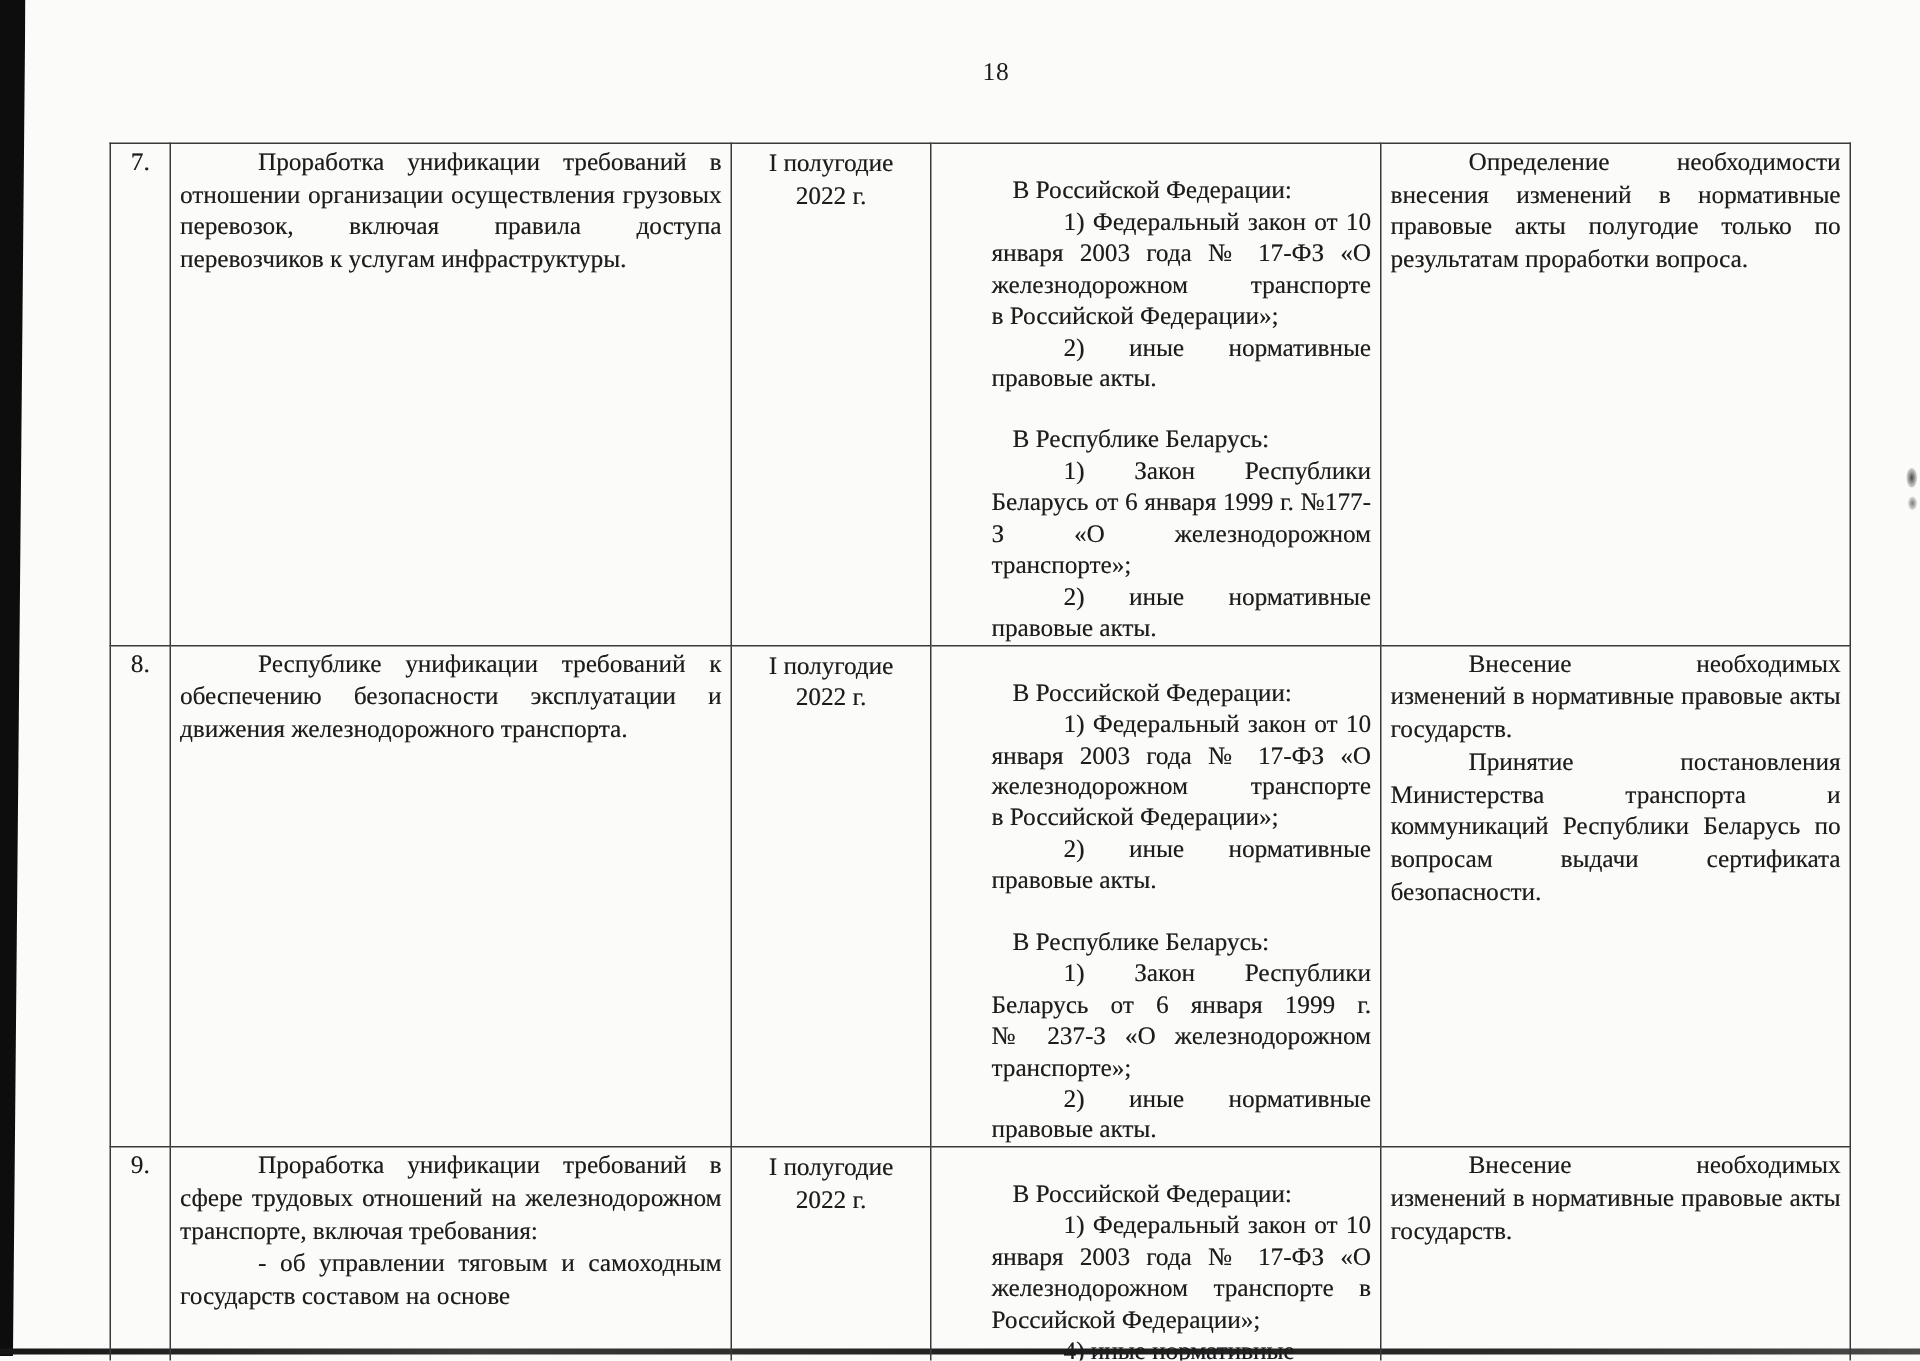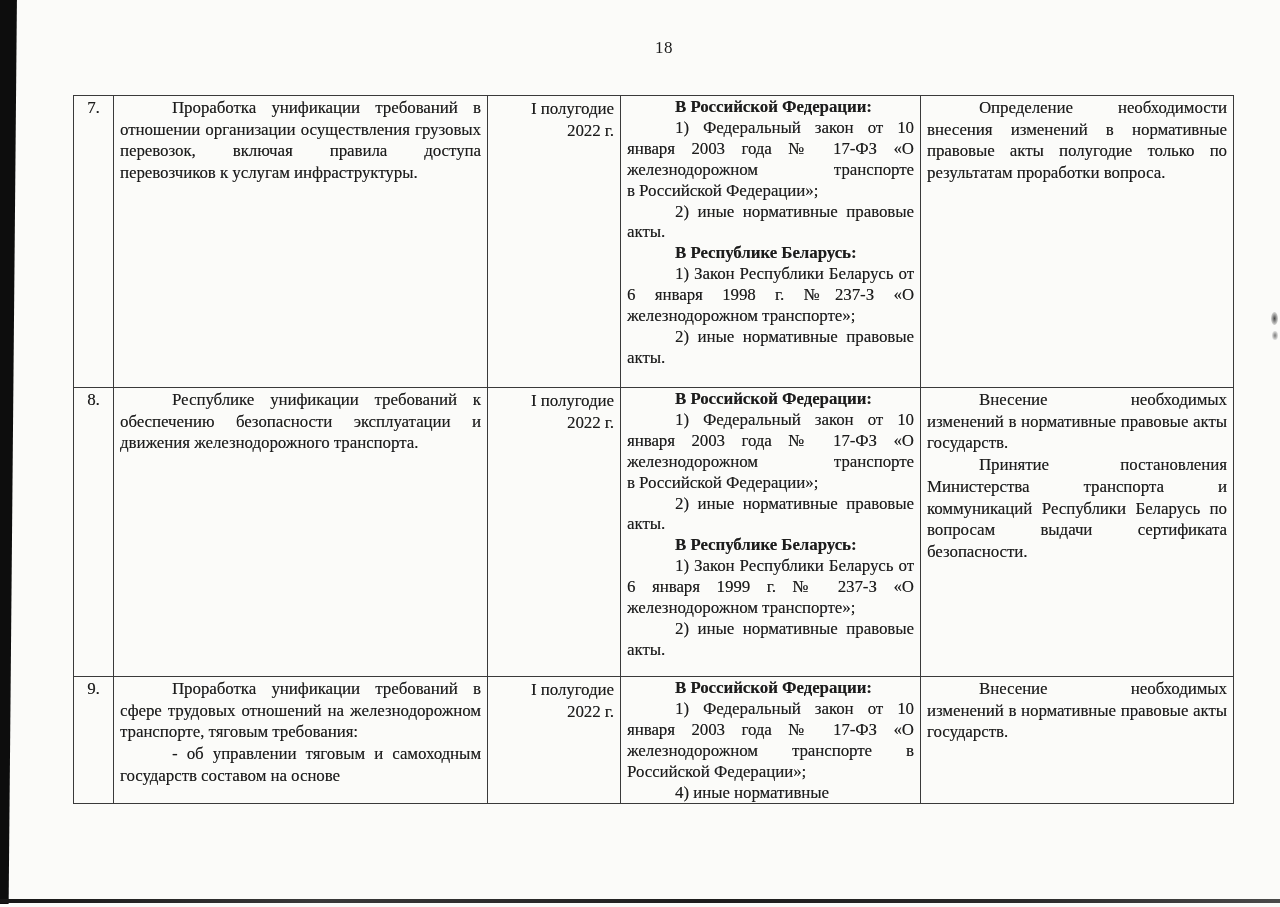--- a/index.html
+++ b/index.html
@@ -71,33 +71,35 @@
     padding: 1px 2px 0 2px;
   }
   .doc-table p {
     margin: 0;
   }
   td.task p {
     text-align: justify;
     text-indent: 52px;
   }
   td.term {
-    text-align: right;
+    text-align: center;
     padding-top: 2px;
   }
   td.legal {
     line-height: 20.9px;
   }
   td.legal p.lpara {
     text-align: justify;
     text-indent: 48px;
+    margin-left: 34px;
   }
   td.legal p.lhead {
-    font-weight: bold;
+    font-weight: normal;
     text-indent: 48px;
+    margin-top: 20px;
   }
   td.result p {
     text-align: justify;
     text-indent: 52px;
   }
 </style>
 </head>
 <body>
 
 <div class="scan-left-bar"></div>
@@ -125,21 +127,21 @@
         </td>
         <td class="term">
           <div>I полугодие</div>
           <div>2022 г.</div>
         </td>
         <td class="legal">
           <p class="lhead">В Российской Федерации:</p>
           <p class="lpara">1) Федеральный закон от 10 января 2003&nbsp;года №&nbsp;17-ФЗ «О железнодорожном транспорте в&nbsp;Российской Федерации»;</p>
           <p class="lpara">2) иные нормативные правовые акты.</p>
           <p class="lhead">В Республике Беларусь:</p>
-          <p class="lpara">1) Закон Республики Беларусь от 6 января 1998 г. №237-З «О железнодорожном транспорте»;</p>
+          <p class="lpara">1) Закон Республики Беларусь от 6 января 1999 г. №177-З «О железнодорожном транспорте»;</p>
           <p class="lpara">2) иные нормативные правовые акты.</p>
         </td>
         <td class="result">
           <p>Определение необходимости внесения изменений в нормативные правовые акты полугодие только по результатам проработки вопроса.</p>
         </td>
       </tr>
       <tr style="height: 289px;">
         <td class="num">
           <div>8.</div>
         </td>
@@ -161,21 +163,21 @@
         <td class="result">
           <p>Внесение необходимых изменений в нормативные правовые акты государств.</p>
           <p>Принятие постановления Министерства транспорта и коммуникаций Республики Беларусь по вопросам выдачи сертификата безопасности.</p>
         </td>
       </tr>
       <tr style="height: 122px;">
         <td class="num">
           <div>9.</div>
         </td>
         <td class="task">
-          <p>Проработка унификации требований в сфере трудовых отношений на железнодорожном транспорте, тяговым требования:</p>
+          <p>Проработка унификации требований в сфере трудовых отношений на железнодорожном транспорте, включая требования:</p>
           <p>- об управлении тяговым и самоходным государств составом на основе</p>
         </td>
         <td class="term">
           <div>I полугодие</div>
           <div>2022 г.</div>
         </td>
         <td class="legal">
           <p class="lhead">В Российской Федерации:</p>
           <p class="lpara">1) Федеральный закон от 10 января 2003&nbsp;года №&nbsp;17-ФЗ «О железнодорожном транспорте в Российской Федерации»;</p>
           <p class="lpara">4) иные нормативные</p>

